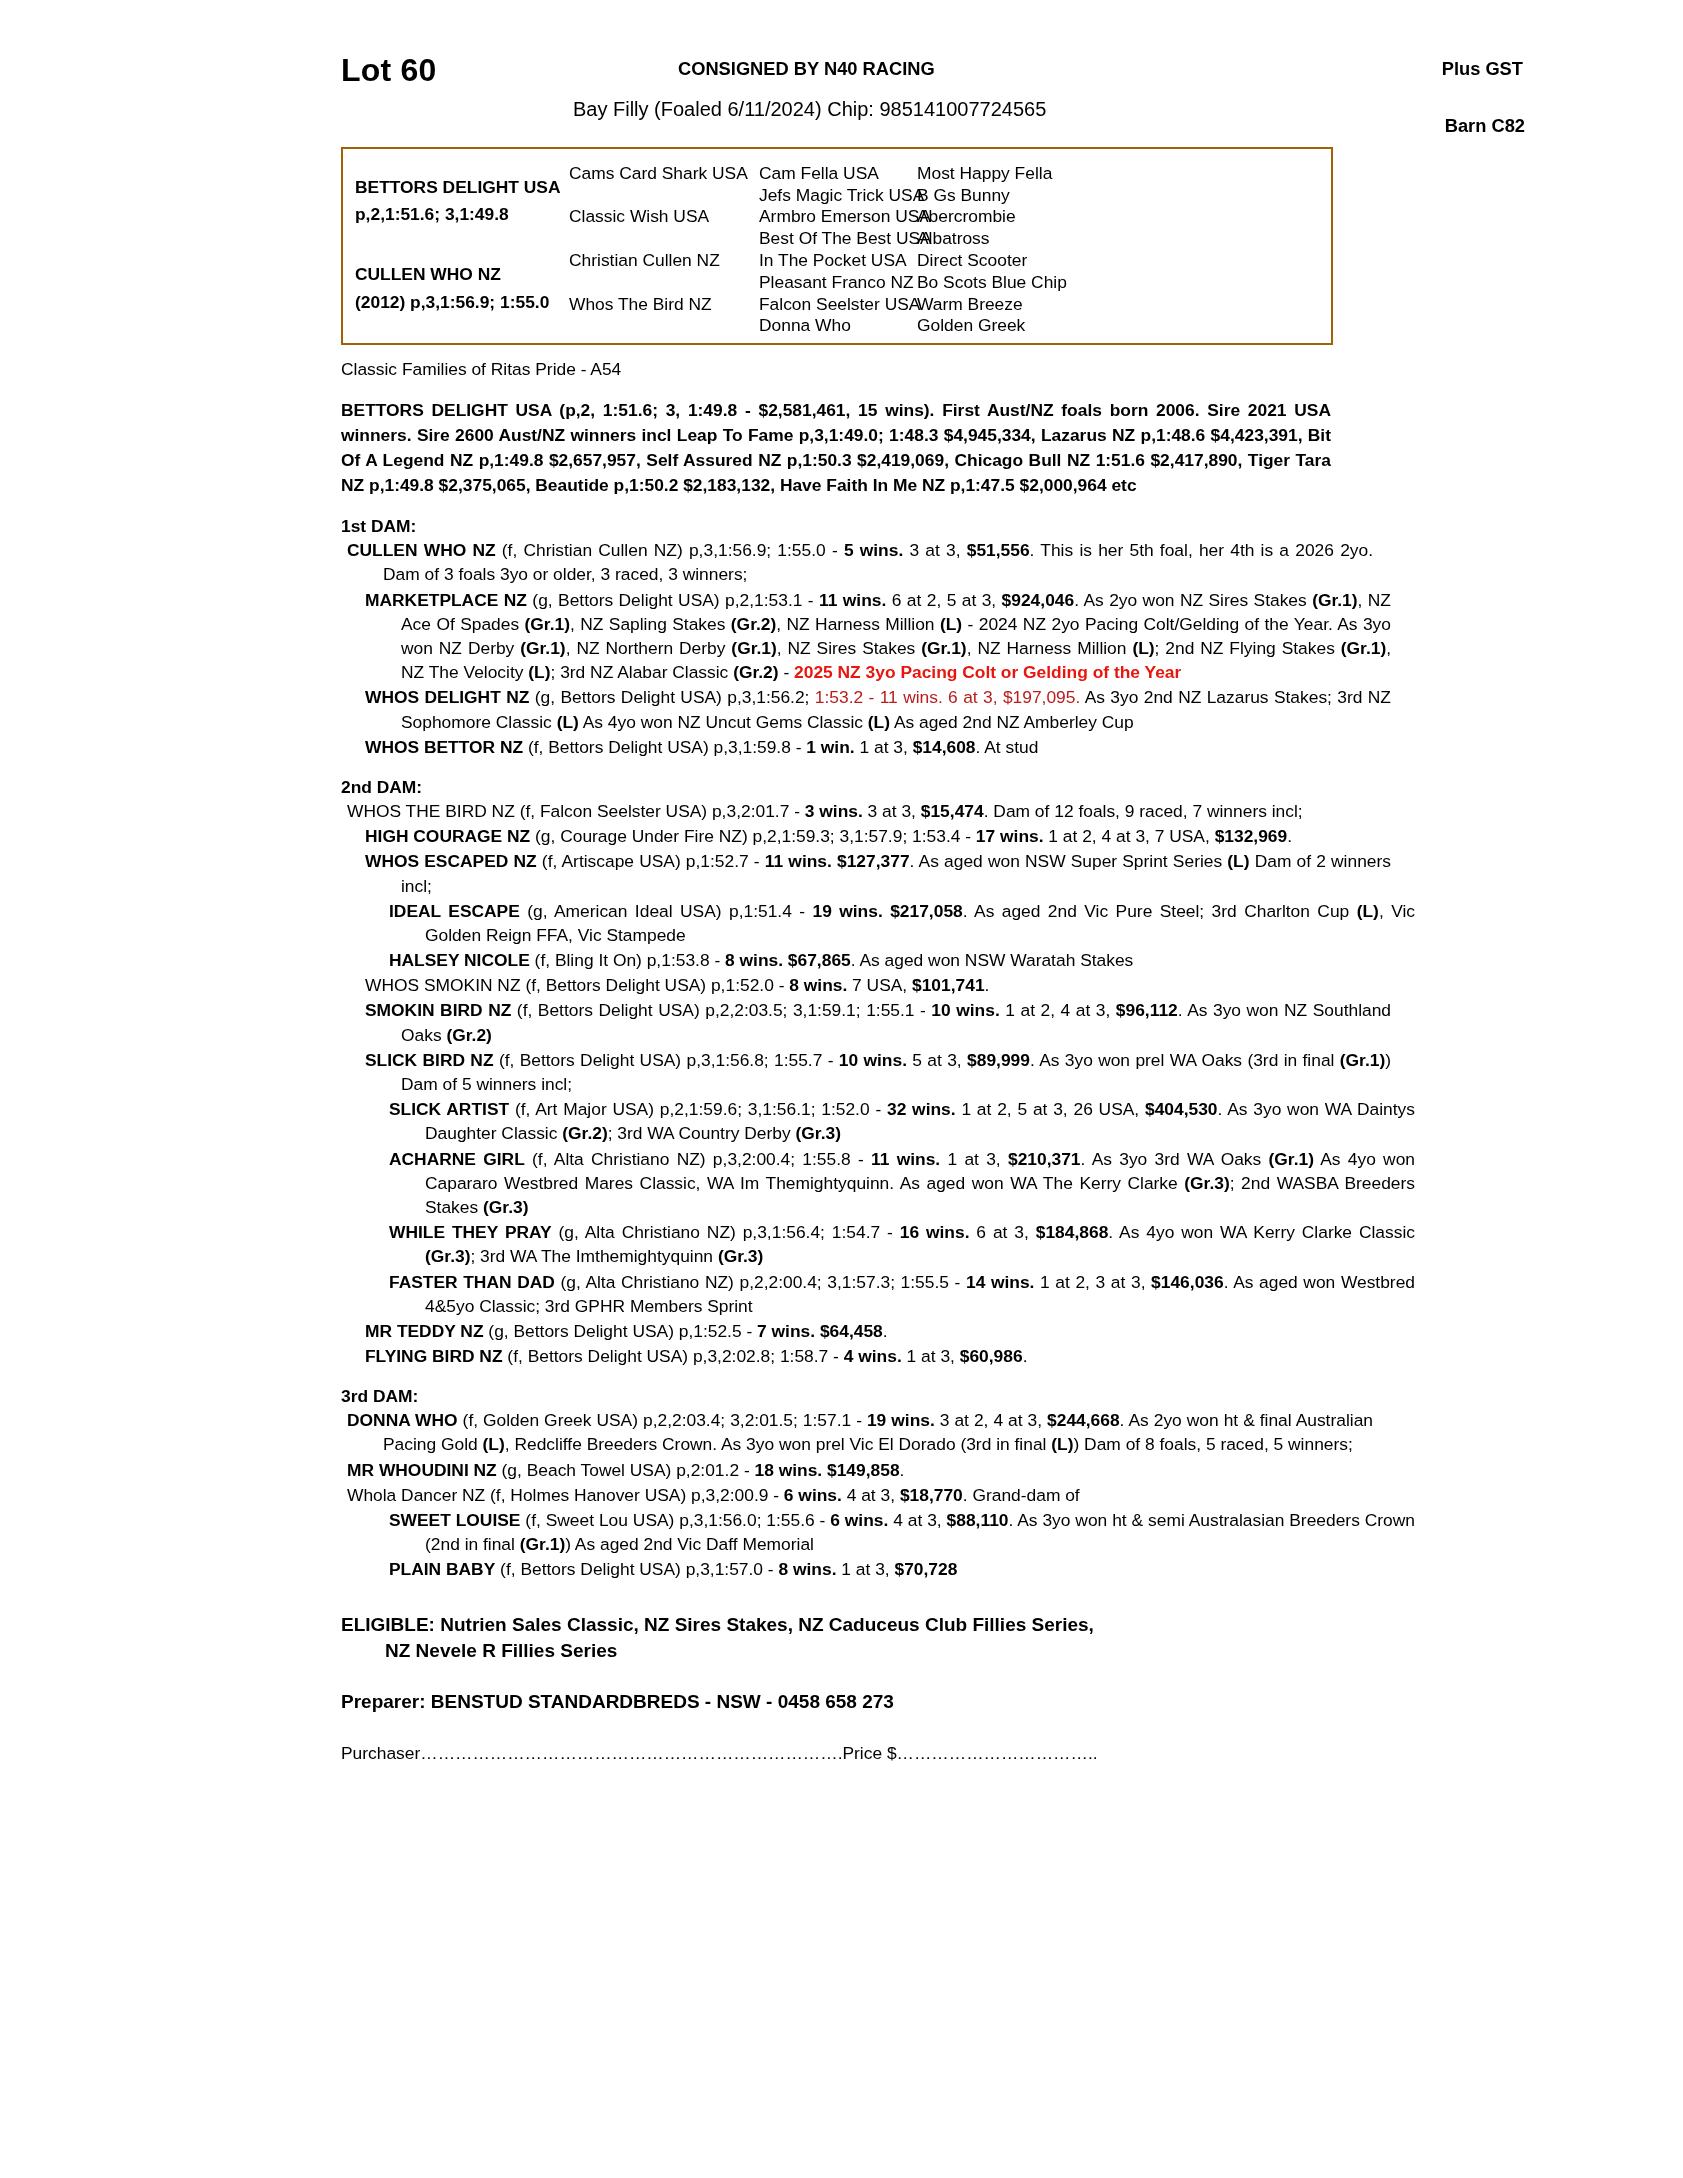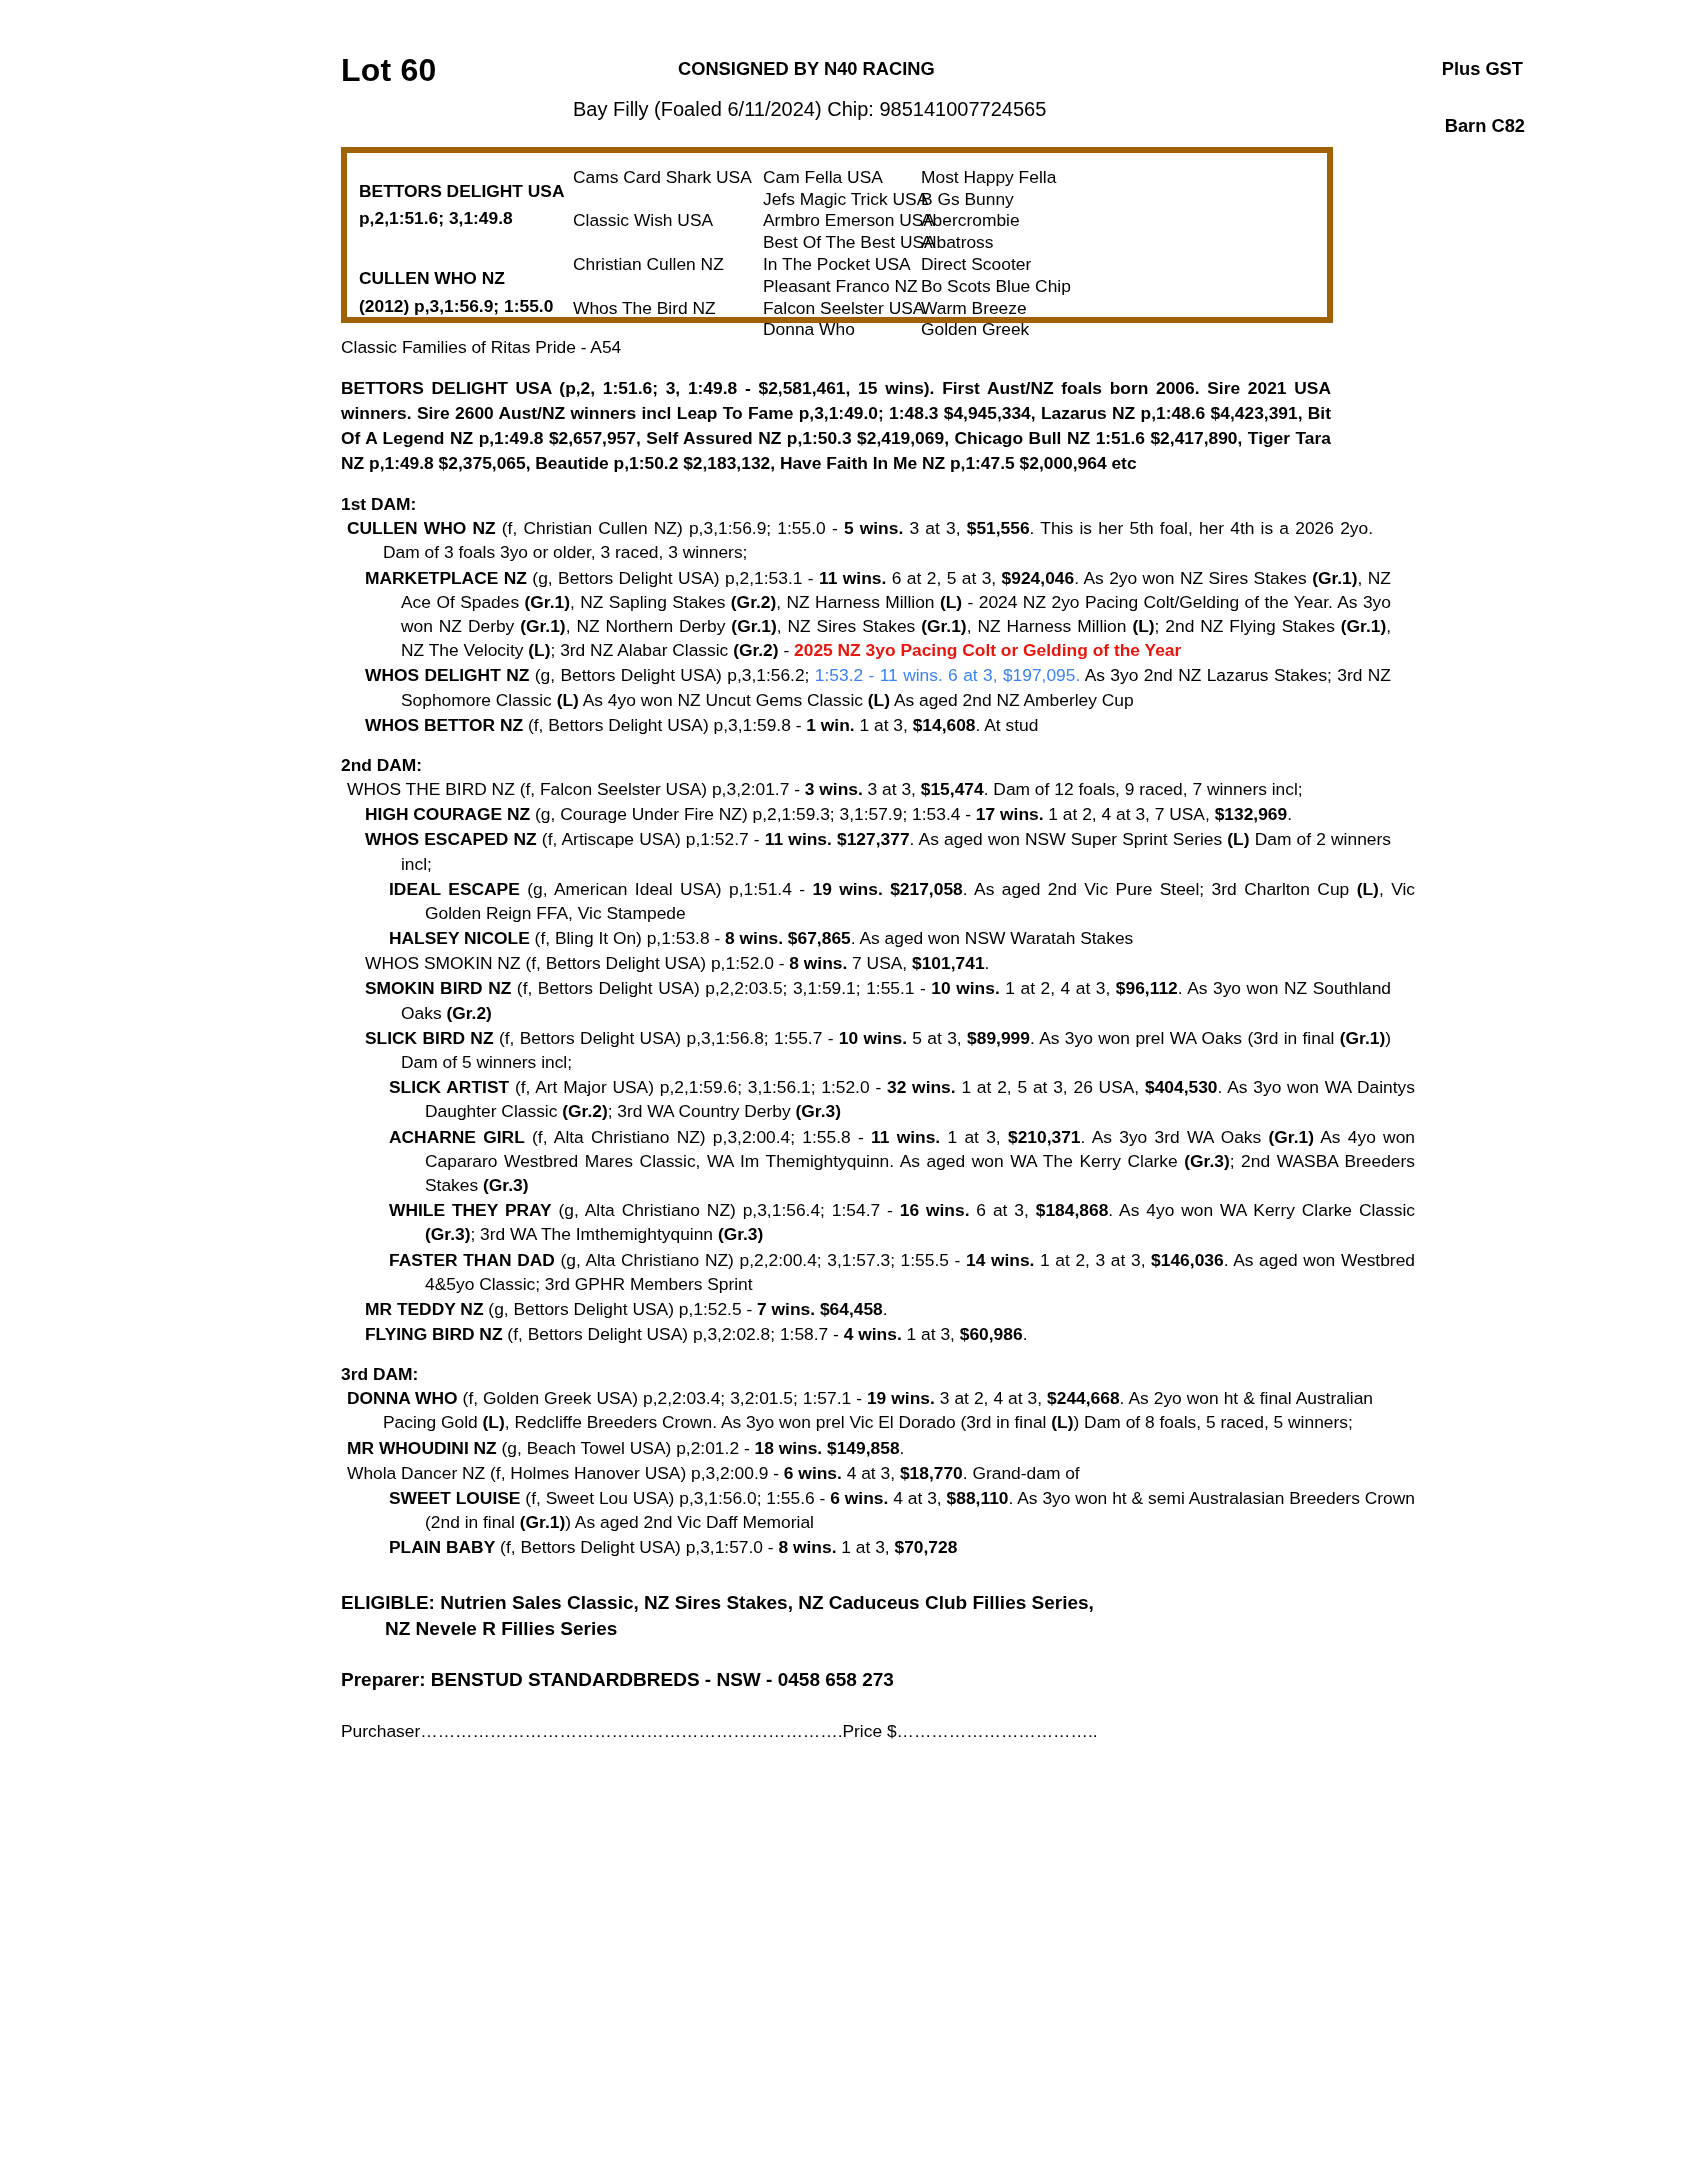--- a/index.html
+++ b/index.html
@@ -55,23 +55,23 @@
   .barn {
     position: absolute;
     right: 59px; top: 69px;
     font-size: 18.3px;
     font-weight: bold;
   }
   
   .ped {
     position: relative;
     margin: 16px 0 0 0;
-    border: 6px solid #a16207;
+    border: 2px solid #a16207;
     width: 992px;
-    height: 176px;
+    height: 198px;
     box-sizing: border-box;
     font-size: 17.4px;
   }
   .ped .col {
     position: absolute;
     top: 0;
     height: 100%;
   }
   .ped .c1 { left: 12px;  width: 234px; }
   .ped .c2 { left: 226px; width: 204px; }
@@ -106,21 +106,21 @@
     width: 990px;
     margin-top: 1px;
   }
   .i0 { margin-left: 6px;  text-indent: 0; padding-left: 36px; }
   .i0 > .hang { margin-left: -36px; }
   .i1 { margin-left: 24px; padding-left: 36px; }
   .i1 > .hang { margin-left: -36px; }
   .i2 { margin-left: 48px; padding-left: 36px; }
   .i2 > .hang { margin-left: -36px; }
   .red { color: #e8160c; font-weight: bold; }
-  .redn { color: #3b82f6; }
+  .redn { color: #b91c1c; }
 
   .eligible {
     margin-top: 30px;
     font-size: 19px;
     font-weight: bold;
     line-height: 1.4;
     width: 1000px;
   }
   .eligible .l2 { display: block; margin-left: 44px; }
   .preparer {

